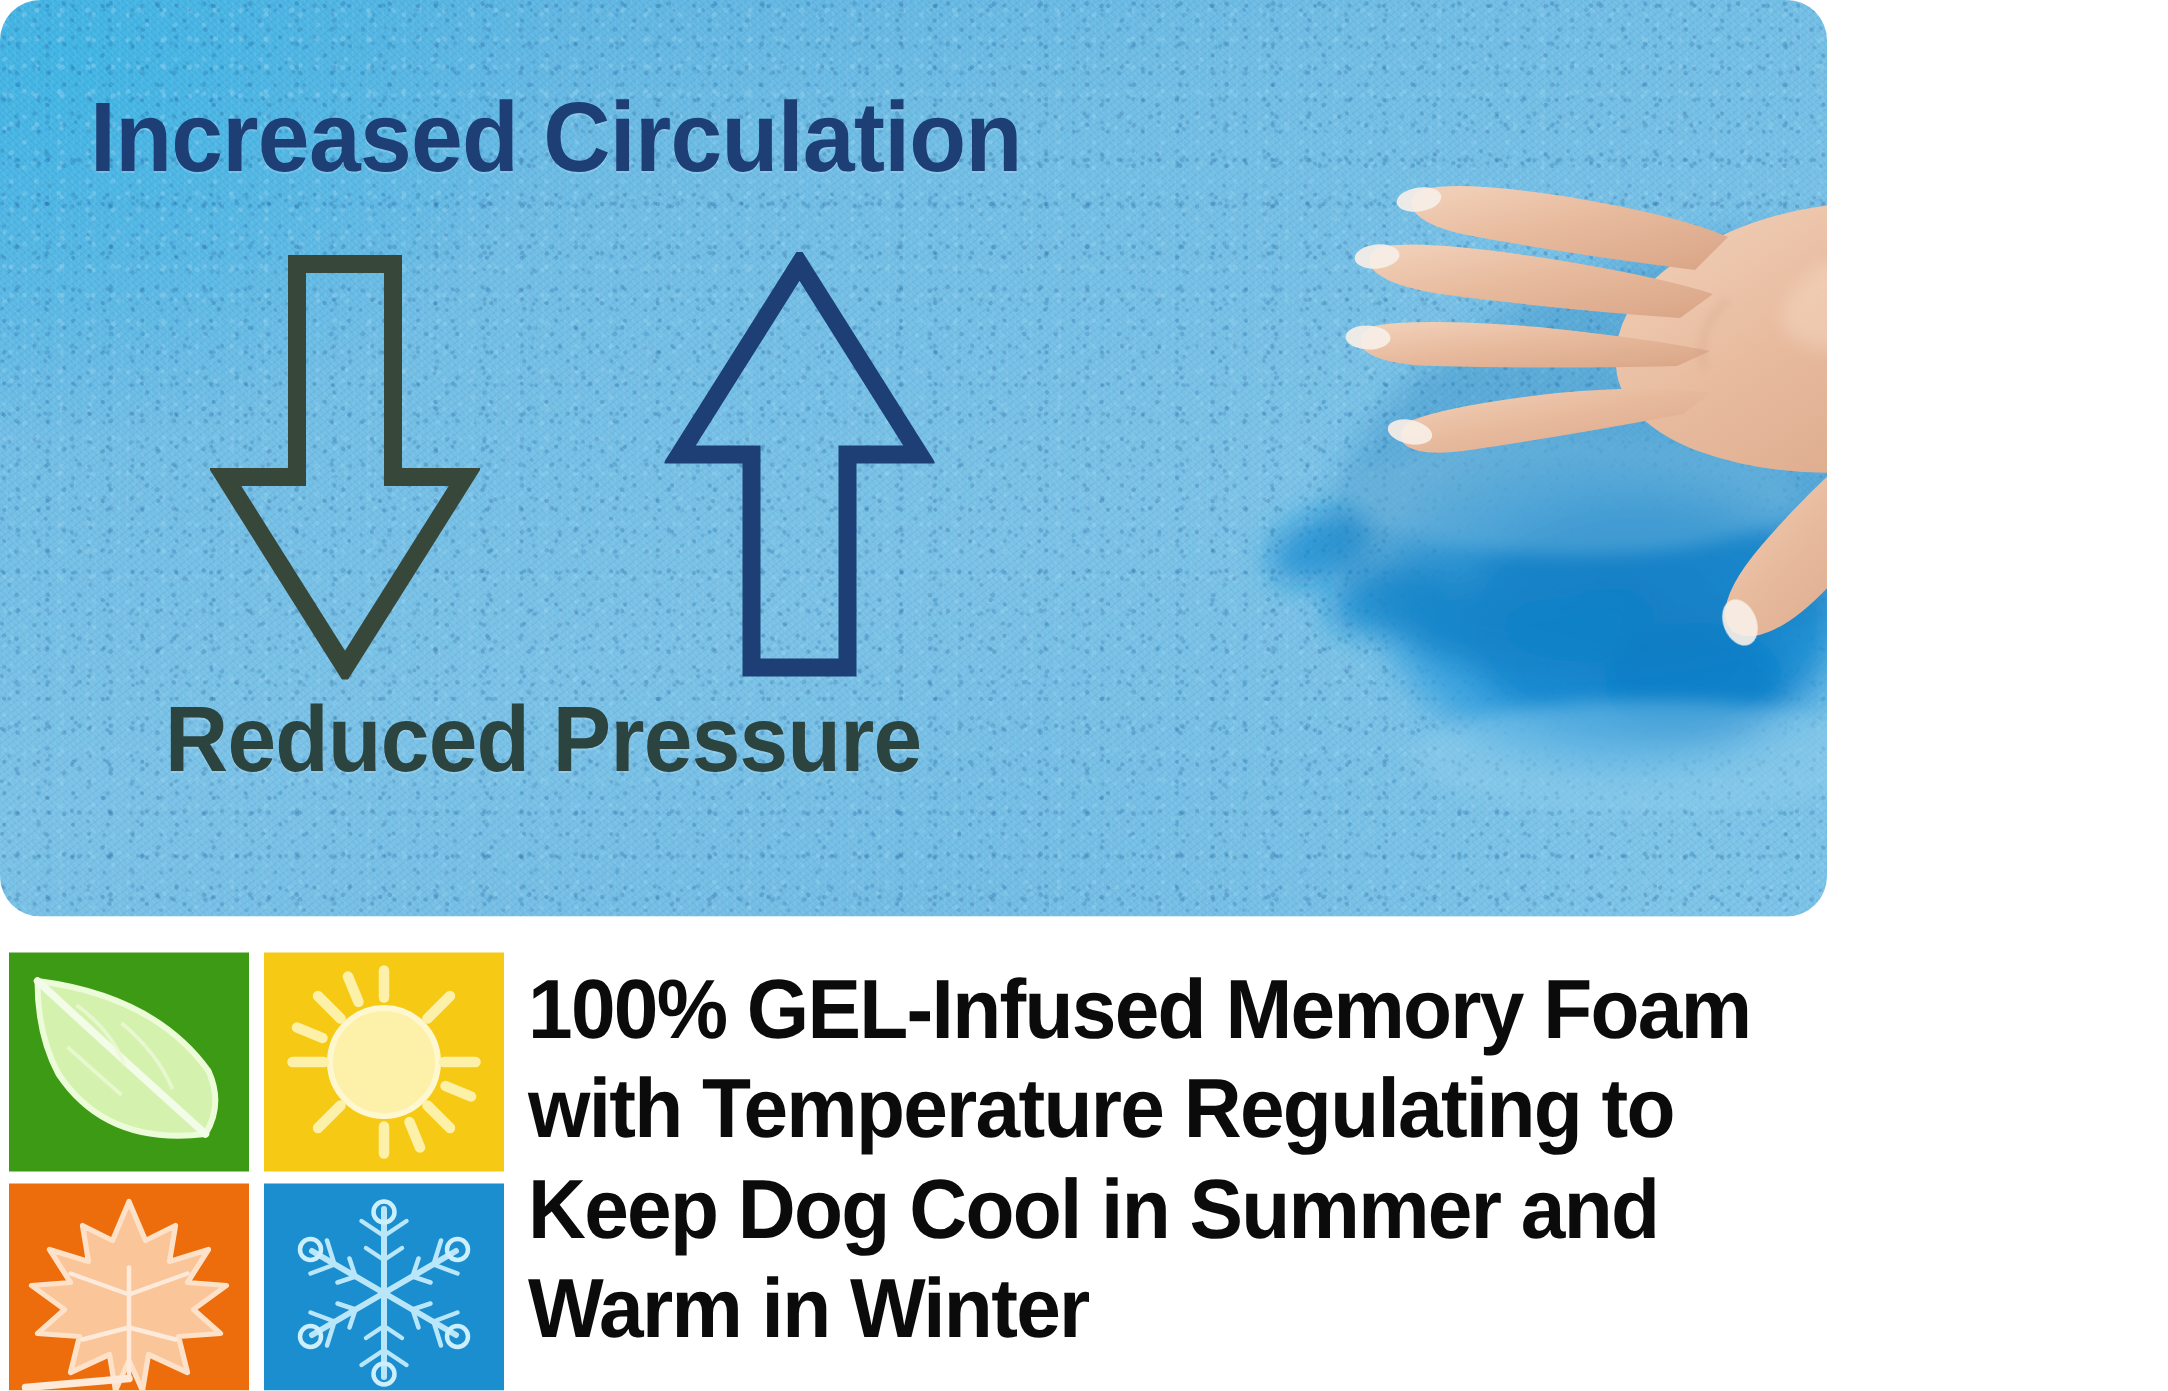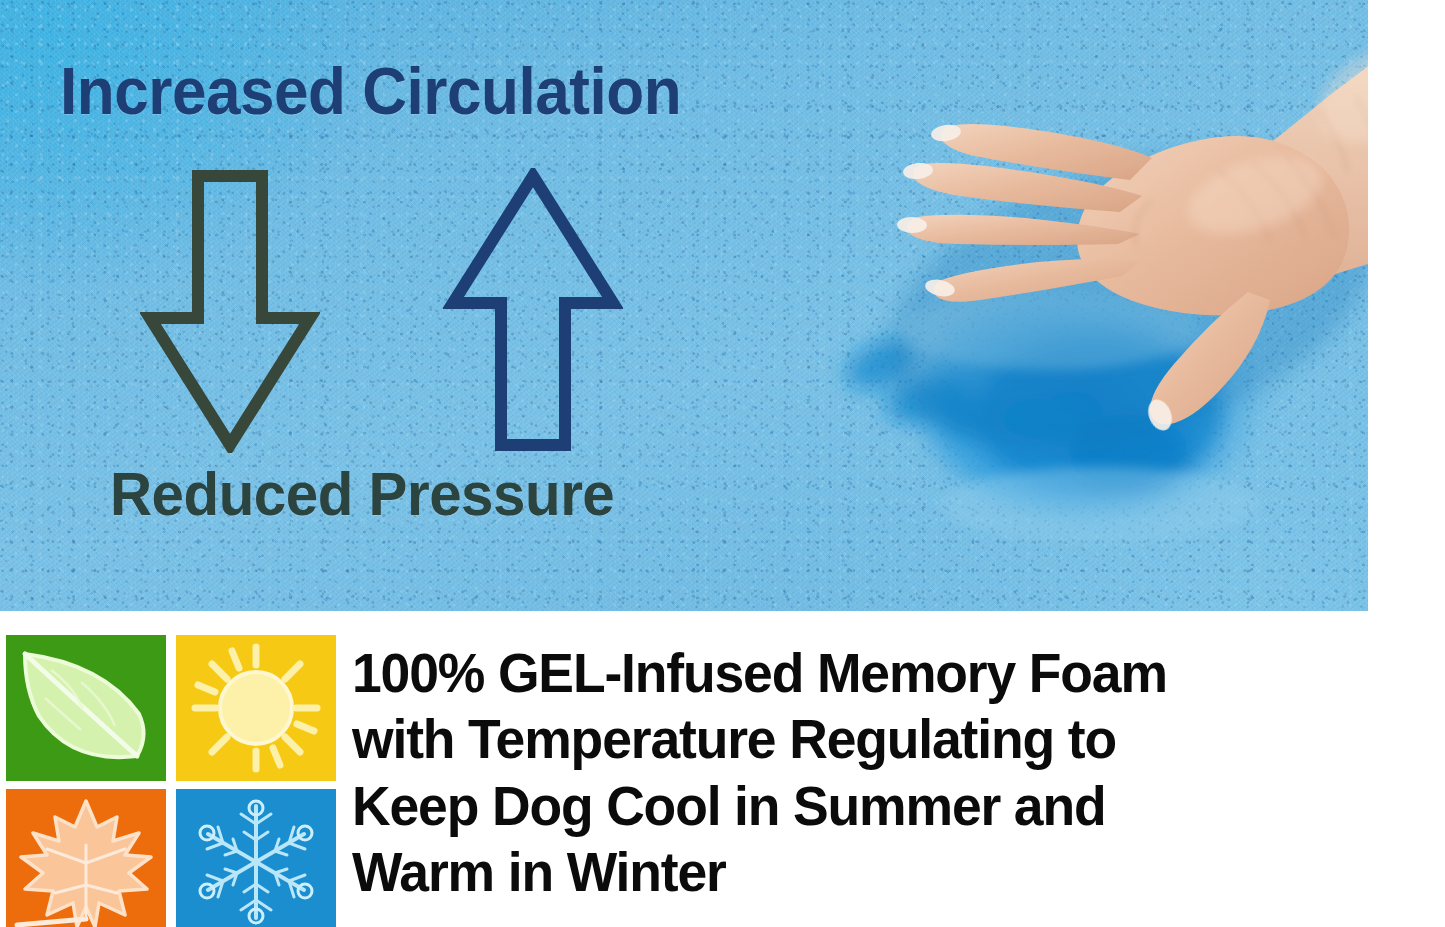--- a/index.html
+++ b/index.html
@@ -13,26 +13,27 @@
     width:1445px;
     height:927px;
     overflow:hidden;
     background:#ffffff;
   }
 
   
   .photo{
     position:absolute;
     left:0; top:0;
-    width:1368px; height:611px;
+    width:1218px; height:611px;
     overflow:hidden;
     background:
       radial-gradient(ellipse 520px 420px at 4% 6%, #3fb4e4 0%, rgba(63,180,228,0) 62%),
       radial-gradient(ellipse 680px 560px at 92% 96%, #7cc4e8 0%, rgba(124,196,232,0) 70%),
       linear-gradient(165deg,#53b1e0 0%, #6fbce4 28%, #79c1e6 58%, #6cb8e2 100%);
+    border-radius: 27px;
   }
   
   .foam-speckle{
     position:absolute; inset:0;
     background-image:
       radial-gradient(circle at 12% 18%, rgba(30,98,160,.35) 0 1.1px, transparent 1.6px),
       radial-gradient(circle at 38% 9%,  rgba(22,86,148,.30) 0 1.3px, transparent 1.8px),
       radial-gradient(circle at 66% 27%, rgba(30,98,160,.28) 0 1.0px, transparent 1.5px),
       radial-gradient(circle at 85% 12%, rgba(18,80,140,.30) 0 1.2px, transparent 1.7px),
       radial-gradient(circle at 23% 52%, rgba(30,98,160,.26) 0 1.1px, transparent 1.6px),

